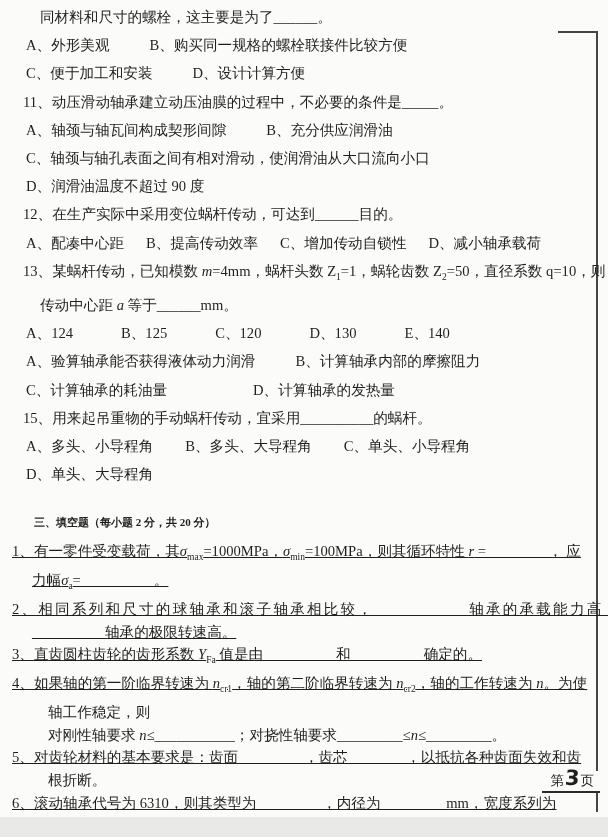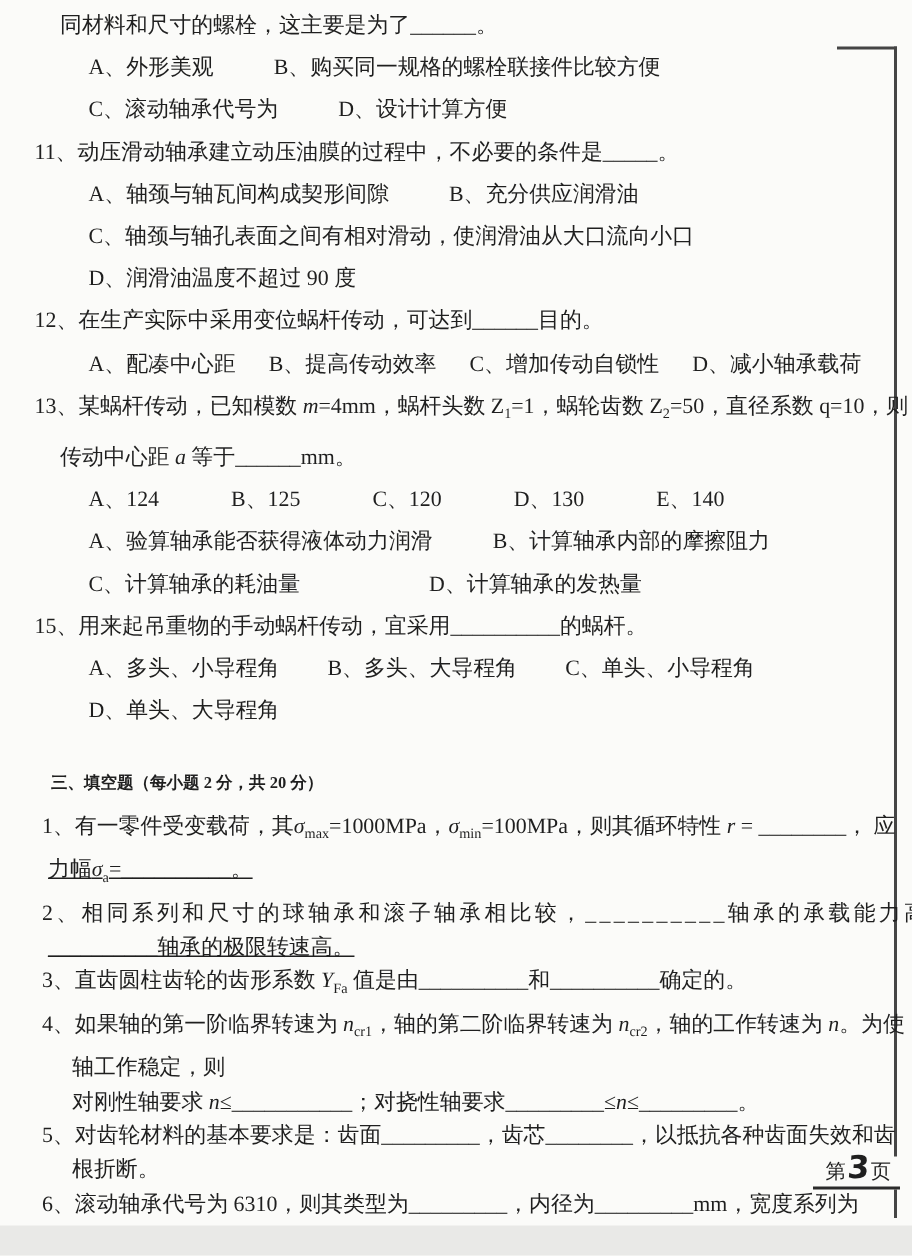--- a/index.html
+++ b/index.html
@@ -7,32 +7,32 @@
   .page{
     position:relative;width:608px;height:817px;background:#fbfbf9;
     font-family:"Liberation Serif","DejaVu Serif",serif;
     color:#1f1f1f;overflow:hidden;
   }
   .content{position:absolute;left:0;top:3px;width:600px;}
   
   .mcq .line{margin:0;font-size:14.6px;line-height:28.2px;white-space:nowrap;}
   .mcq .qline{padding-left:12px;margin-left:11px;}
   .mcq .cont{padding-left:40px;}
-  .mcq .opts{padding-left:59px;}
+  .mcq .opts{padding-left:26px;}
   .opts .opt{margin-right:40px;}
   .opts .opt:last-child{margin-right:0;}
   .opts.tight .opt{margin-right:22px;}
   .opts.wide .opt{margin-right:48px;}
   
   .section-heading{
     margin:20px 0 4px 0;padding-left:34px;
     font-size:11px;font-weight:bold;line-height:28px;
   }
   .fill .line{margin:0;font-size:14.6px;line-height:22.8px;white-space:nowrap;}
-  .fill .qline{padding-left:28px;}
+  .fill .qline{padding-left:12px;text-decoration:underline;}
   .fill .cont{padding-left:32px;text-decoration:underline;}
   .fill .cont2{padding-left:48px;}
   .sp2{letter-spacing:2.2px;}
   sub{font-size:9.5px;}
   i{font-style:italic;}
   
   .edge-right{position:absolute;right:10px;top:31px;width:2px;height:781px;background:#454545;}
   .corner-top{position:absolute;right:10px;top:31px;width:40px;height:2px;background:#454545;}
   
   .footer{
@@ -56,21 +56,21 @@
 
   <div class="content">
 
     <section class="mcq">
 
       <p class="line cont">同材料和尺寸的螺栓，这主要是为了______。</p>
       <p class="line opts">
         <span class="opt">A、外形美观</span><span class="opt">B、购买同一规格的螺栓联接件比较方便</span>
       </p>
       <p class="line opts">
-        <span class="opt">C、滚动轴承代号为</span><span class="opt">D、设计计算方便</span>
+        <span class="opt">C、便于加工和安装</span><span class="opt">D、设计计算方便</span>
       </p>
 
       <p class="line qline">11、动压滑动轴承建立动压油膜的过程中，不必要的条件是_____。</p>
       <p class="line opts">
         <span class="opt">A、轴颈与轴瓦间构成契形间隙</span><span class="opt">B、充分供应润滑油</span>
       </p>
       <p class="line opts">
         <span class="opt">C、轴颈与轴孔表面之间有相对滑动，使润滑油从大口流向小口</span>
       </p>
       <p class="line opts">

